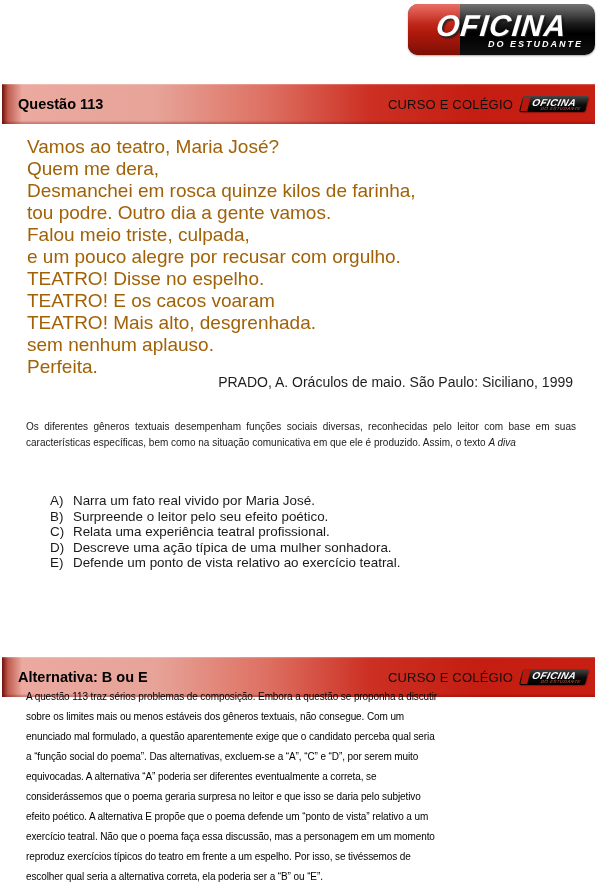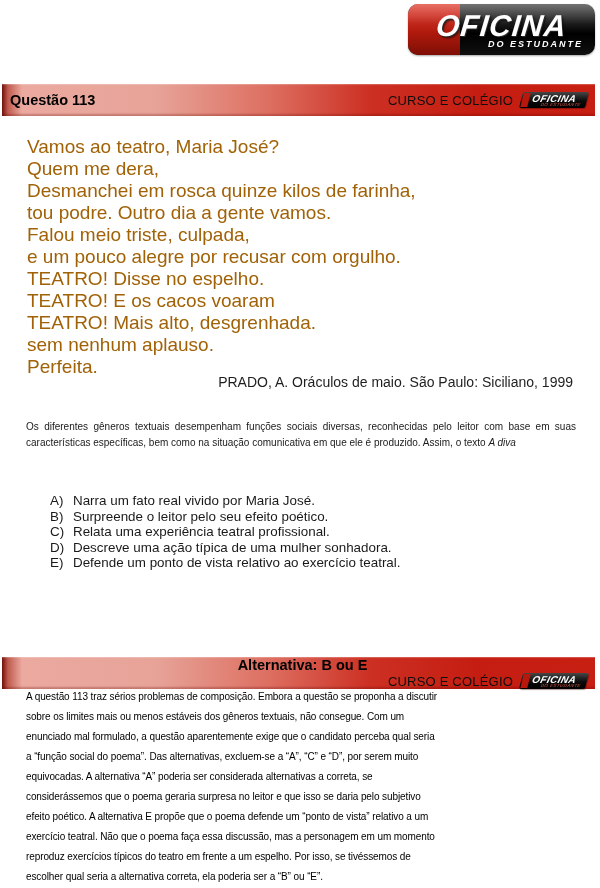--- a/index.html
+++ b/index.html
@@ -30,24 +30,24 @@
     color:#fff; letter-spacing:1px; transform:skewX(-6deg);
     text-shadow:1px 1px 0 #2a2a2a, 2px 2px 2px rgba(0,0,0,.6);
   }
   .logo-main .tag {
     position:absolute; right:12px; bottom:6px;
     font-style:italic; font-weight:bold; font-size:9px; color:#fff; letter-spacing:2px;
   }
 
   
   .bar {
-    position:absolute; left:2px; width:593px; height:32px;
+    position:absolute; left:2px; width:593px; height:40px;
     background:linear-gradient(90deg,#70100a 0px,#c05b4e 6px,#eba99f 20px,#e7a398 26%,#dd6f61 45%,#cc3023 62%,#c51d11 80%,#c81f13 100%);
     box-shadow:inset 0 1px 1px rgba(255,255,255,.25), inset 0 -2px 2px rgba(100,0,0,.28);
-    display:flex; align-items:center;
+    display:flex; align-items:center;padding-left:8px;
   }
   .bar-title { font-weight:bold; font-size:14.5px; color:#000; padding-left:8px; }
   .bar-right { margin-left:auto; display:flex; align-items:center; gap:8px; padding-right:8px; }
   .bar-right-label { font-size:13px; color:#0e0e0e; letter-spacing:.2px; }
 
   .logo-small {
     position:relative; width:66px; height:16px; border-radius:2px;
     background:linear-gradient(180deg,#474747,#0b0b0b 55%,#000);
     transform:skewX(-14deg);
     display:flex; align-items:center; justify-content:center;
@@ -142,38 +142,38 @@
     <div class="option">
       <span class="letter">D)</span>
       <span class="text">Descreve uma ação típica de uma mulher sonhadora.</span>
     </div>
     <div class="option">
       <span class="letter">E)</span>
       <span class="text">Defende um ponto de vista relativo ao exercício teatral.</span>
     </div>
   </div>
 
-  <div class="bar" style="top:657px;flex-direction:column;">
+  <div class="bar" style="top:657px;">
     <span class="bar-title">Alternativa: B ou E</span>
     <span class="bar-right">
       <span class="bar-right-label">CURSO E COLÉGIO</span>
       <span class="logo-small">
         <span class="red-sliver"></span>
         <span class="word">OFICINA</span>
         <span class="tag">DO ESTUDANTE</span>
       </span>
     </span>
   </div>
 
   <div class="explanation">
     <div class="exp-line">A questão 113 traz sérios problemas de composição. Embora a questão se proponha a discutir</div>
     <div class="exp-line">sobre os limites mais ou menos estáveis dos gêneros textuais, não consegue. Com um</div>
     <div class="exp-line">enunciado mal formulado, a questão aparentemente exige que o candidato perceba qual seria</div>
     <div class="exp-line">a “função social do poema”. Das alternativas, excluem-se a “A”, “C” e “D”, por serem muito</div>
-    <div class="exp-line">equivocadas. A alternativa “A” poderia ser considerada alternativas a correta, se</div>
+    <div class="exp-line">equivocadas. A alternativa “A” poderia ser diferentes eventualmente a correta, se</div>
     <div class="exp-line">considerássemos que o poema geraria surpresa no leitor e que isso se daria pelo subjetivo</div>
     <div class="exp-line">efeito poético. A alternativa E propõe que o poema defende um “ponto de vista” relativo a um</div>
     <div class="exp-line">exercício teatral. Não que o poema faça essa discussão, mas a personagem em um momento</div>
     <div class="exp-line">reproduz exercícios típicos do teatro em frente a um espelho. Por isso, se tivéssemos de</div>
     <div class="exp-line">escolher qual seria a alternativa correta, ela poderia ser a “B” ou “E”.</div>
   </div>
 
 </div>
 
 </body></html>

